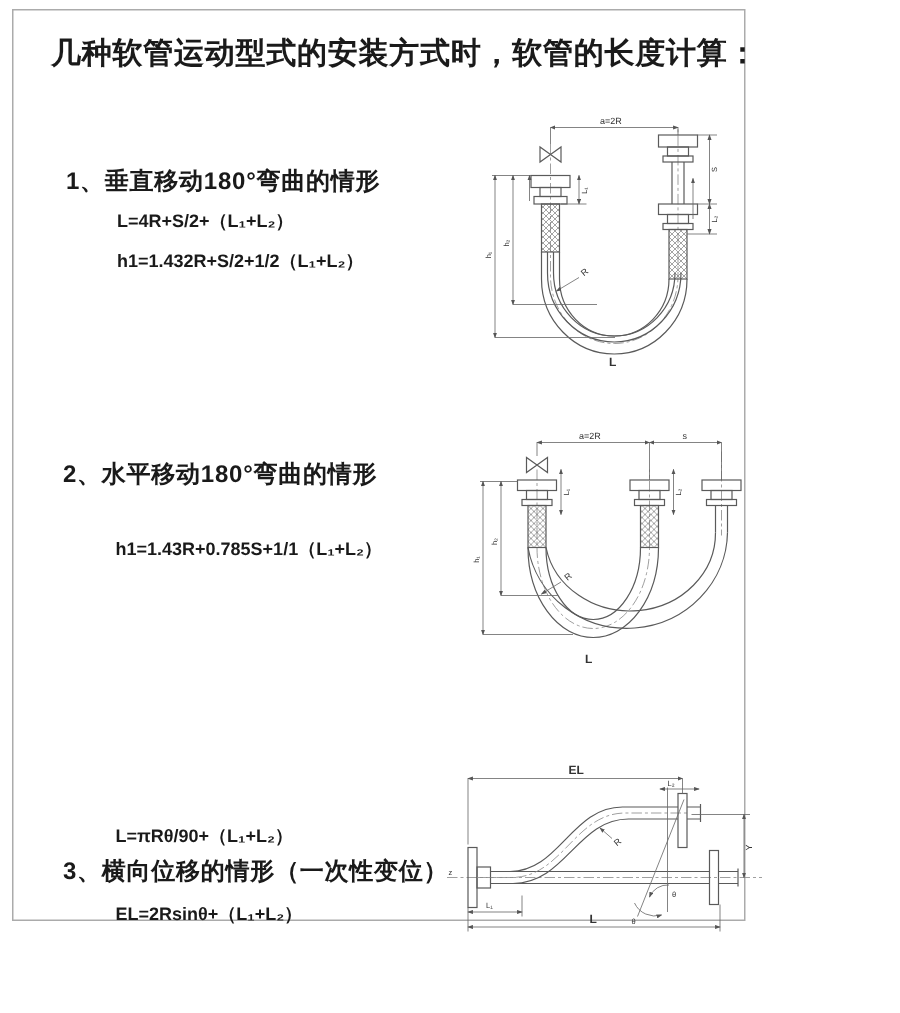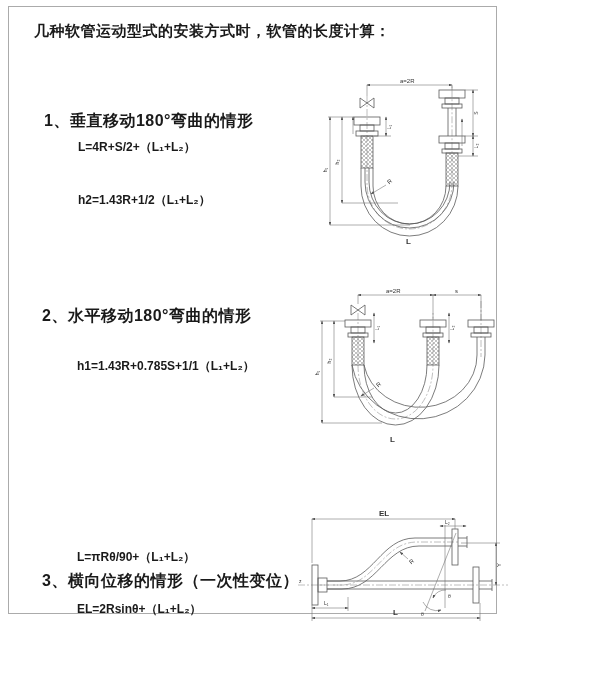--- a/index.html
+++ b/index.html
@@ -1,19 +1,19 @@
 <!DOCTYPE html>
 <html><head>
 <meta charset="utf-8">
 <style>
   html,body{margin:0;padding:0;background:#ffffff;}
   .page{position:relative;width:600px;height:675px;background:#ffffff;overflow:hidden;
         font-family:"Liberation Sans","DejaVu Sans",sans-serif;color:#1a1a1a;}
   .frame{position:absolute;left:8px;top:6px;width:487px;height:606px;border:1px solid #ababab;}
-  .title{position:absolute;left:34px;top:22px;font-size:15px;font-weight:bold;letter-spacing:0.5px;margin:0;}
+  .title{position:absolute;left:34px;top:22px;font-size:20px;font-weight:bold;letter-spacing:0.5px;margin:0;}
   .heading{position:absolute;font-size:16px;font-weight:bold;letter-spacing:0.5px;white-space:nowrap;}
   .formula{position:absolute;font-size:12px;font-weight:bold;white-space:nowrap;padding-left:16px;}
   .h1{left:44px;top:111px;}  .f11{left:62px;top:139px;} .f12{left:62px;top:166px;} .f13{left:62px;top:192px;}
   .h2{left:42px;top:306px;}  .f21{left:61px;top:332px;} .f22{left:61px;top:358px;} .f23{left:61px;top:384px;}
   .h3{left:42px;top:523px;margin-top:48px;}  .f31{left:61px;top:549px;} .f32{left:61px;top:575px;} .f33{left:61px;top:601px;}
   svg{position:absolute;overflow:visible;}
   #d1{left:310px;top:70px;}
   #d2{left:310px;top:283px;}
   #d3{left:295px;top:505px;}
   svg .ln{stroke:#5a5a5a;stroke-width:0.8;fill:none;}
@@ -28,21 +28,21 @@
 </head>
 <body>
 
 <div class="page">
   <div class="frame"></div>
 
   <h1 class="title">几种软管运动型式的安装方式时，软管的长度计算：</h1>
 
   <div class="heading h1">1、垂直移动180°弯曲的情形</div>
   <div class="formula f11">L=4R+S/2+（L₁+L₂）</div>
-  <div class="formula f13">h2=1.43R+1/2（L₁+L₂）</div>
+  <div class="formula f12">h1=1.432R+S/2+1/2（L₁+L₂）</div>
 
   <div class="heading h2">2、水平移动180°弯曲的情形</div>
   <div class="formula f22">h1=1.43R+0.785S+1/1（L₁+L₂）</div>
 
   <div class="heading h3">3、横向位移的情形（一次性变位）</div>
   <div class="formula f31">L=πRθ/90+（L₁+L₂）</div>
   <div class="formula f33">EL=2Rsinθ+（L₁+L₂）</div>
 
   <svg id="d1" width="230" height="200" viewBox="0 0 230 200">
     <defs>

